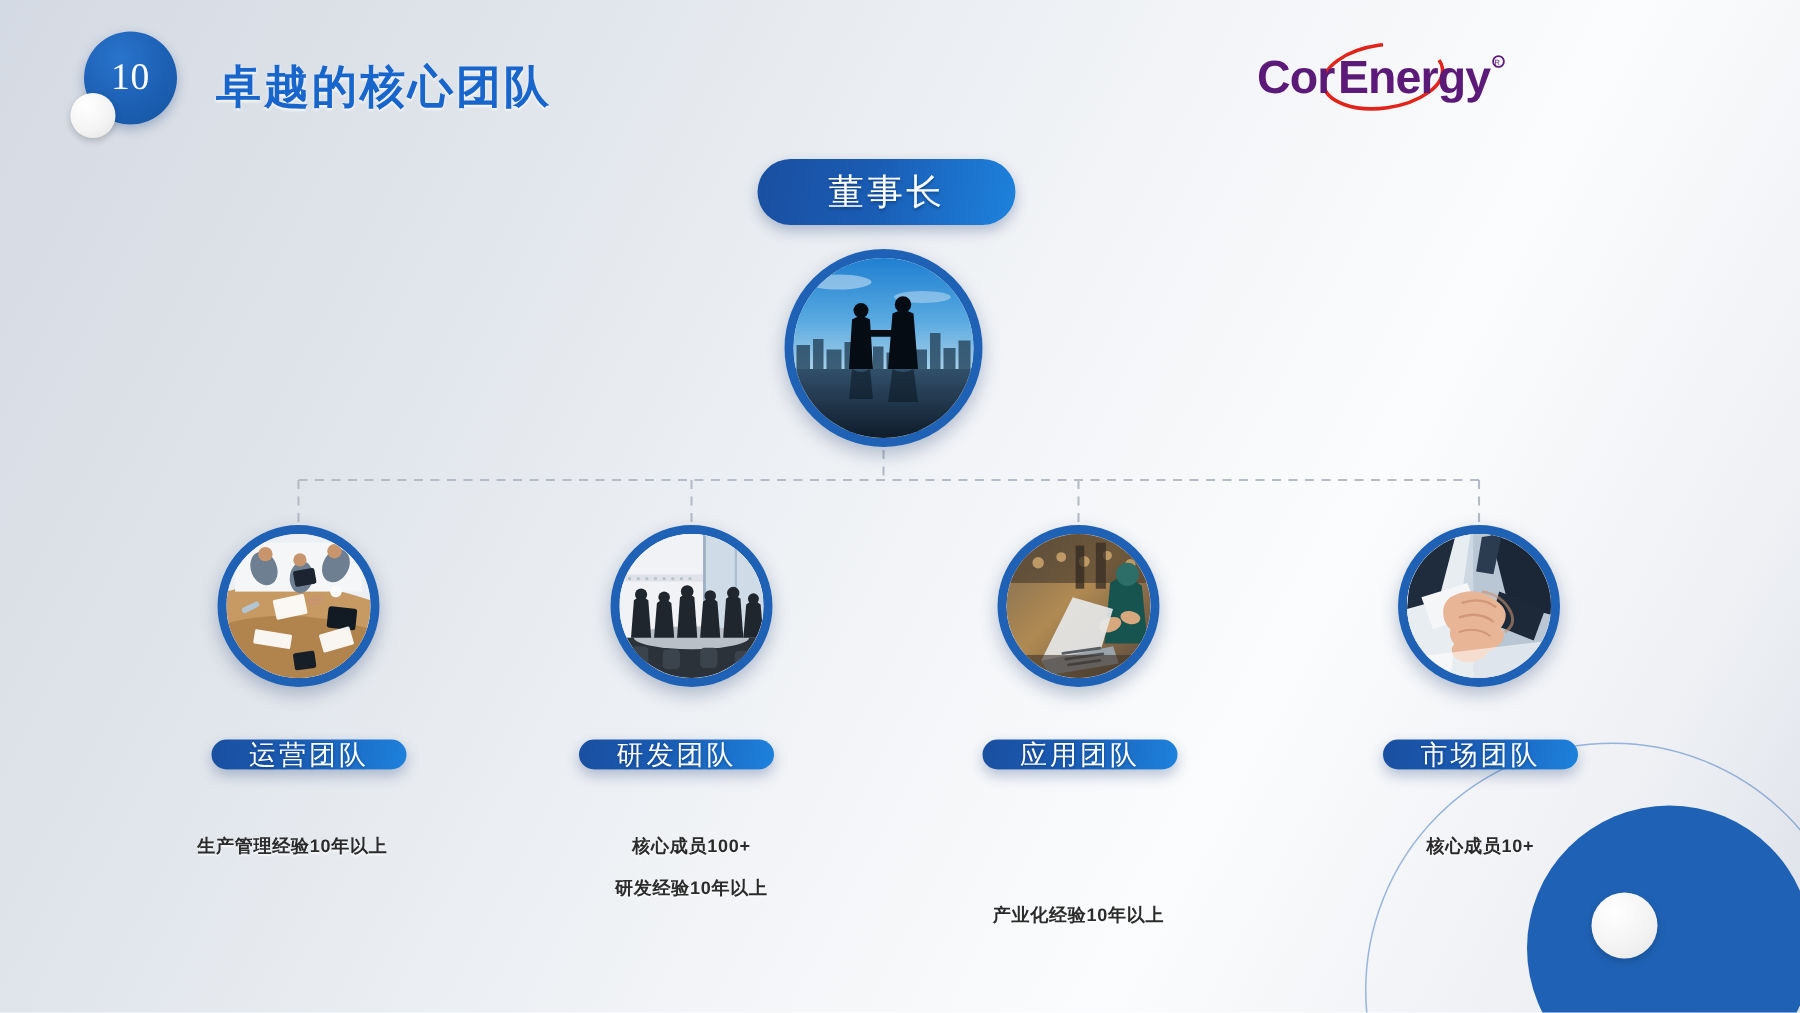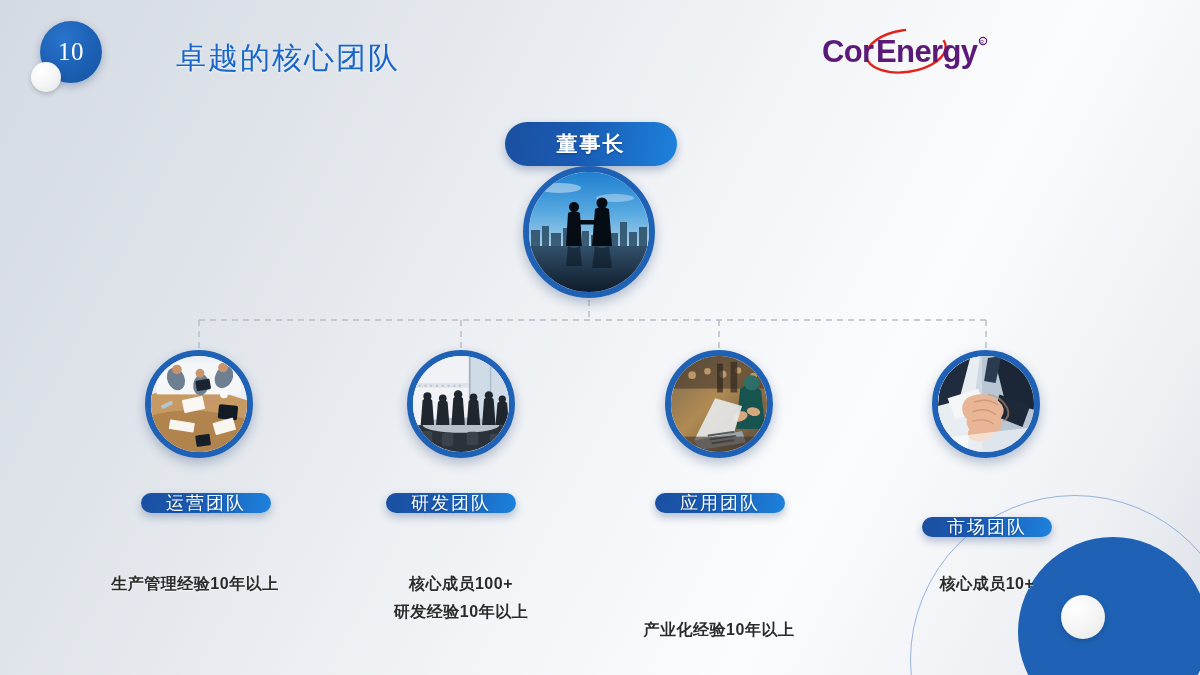--- a/index.html
+++ b/index.html
@@ -23,80 +23,79 @@
     background:#1f62b5;
   }
   .bg-dot {
     position:absolute; right:95px; bottom:36px;
     width:44px; height:44px; border-radius:50%;
     background:radial-gradient(circle at 35% 30%,#ffffff 0%,#f2f2f2 60%,#e4e4e4 100%);
     box-shadow:0 2px 6px rgba(0,0,0,.18);
   }
 
   
-  .header { position:absolute; left:0; top:0; width:1016px; height:110px; }
+  .header { position:absolute; left:16px; top:0; width:1016px; height:110px; }
   .badge {
     position:absolute; left:40px; top:21px;
     width:62px; height:62px; border-radius:50%;
     background:radial-gradient(circle at 38% 28%,#2a74cc 0%,#1e63b8 45%,#14539f 100%);
     box-shadow:0 3px 8px rgba(20,60,120,.30);
     display:flex; align-items:center; justify-content:center;
   }
   .badge-num {
     color:#fff; font-family:"Liberation Serif","DejaVu Serif",serif;
     font-size:25px; letter-spacing:.5px;
   }
   .badge-dot {
     position:absolute; left:31px; top:62px;
     width:30px; height:30px; border-radius:50%;
     background:radial-gradient(circle at 34% 30%,#ffffff 0%,#f4f4f4 55%,#e2e2e2 100%);
     box-shadow:0 2px 5px rgba(0,0,0,.20);
   }
   .page-title {
     position:absolute; left:128px; top:38px;
-    font-size:30px; font-weight:normal; color:#1866cc;
+    font-size:30px; font-weight:bold; color:#1866cc;
     letter-spacing:2px;
     text-shadow:0 1px 2px rgba(255,255,255,.8);
-    margin-left:48px;
   }
 
   
   .logo { position:absolute; right:22px; top:24px; width:176px; height:56px; }
   .logo svg { display:block; }
 
   
   .connectors { position:absolute; left:0; top:0; width:1200px; height:675px; pointer-events:none; }
 
   
   .pill {
     position:absolute;
     border-radius:30px;
     background:linear-gradient(100deg,#1a4fa0 0%,#1a5cb4 45%,#1d82dd 100%);
     box-shadow:0 4px 9px rgba(25,60,120,.30);
     display:flex; align-items:center; justify-content:center;
     color:#fff; letter-spacing:2px;
     text-shadow:0 1px 2px rgba(0,30,70,.45);
   }
-  .pill-top { left:505px; top:122px; width:172px; height:44px; font-size:21px;font-weight:bold; }
+  .pill-top { left:505px; top:106px; width:172px; height:44px; font-size:24px; }
   .pill-sub { width:130px; height:20px; font-size:18px; top:493px; }
 
   .photo {
     position:absolute; border-radius:50%;
     border:6px solid #1f62b5;
     box-shadow:0 5px 12px rgba(30,60,110,.30);
     overflow:hidden;
   }
   .photo-top  { left:523px; top:166px; width:132px; height:132px; }
   .photo-sub  { width:108px; height:108px; top:350px; }
   .photo svg, .photo .scene { width:100%; height:100%; display:block; }
 
   .caption {
-    position:absolute; top:570px;
+    position:absolute; top:550px;
     text-align:center;
-    font-size:16px; font-weight:bold; color:#2b2b2b;
+    font-size:12px; font-weight:bold; color:#2b2b2b;
     line-height:28px; letter-spacing:.5px;
     text-shadow:0 1px 1px rgba(255,255,255,.7);
     white-space:nowrap;
   }
 </style>
 </head>
 <body>
 
 <div class="bg-arc"></div>
 <div class="bg-blob"></div>
@@ -325,16 +324,16 @@
     </g>
     <g fill="#d49f80" opacity=".75">
       <path d="M38 48 q14 -5 24 3" stroke="#c98f6e" stroke-width="1.6" fill="none"></path>
       <path d="M36 58 q14 -5 24 3" stroke="#c98f6e" stroke-width="1.6" fill="none"></path>
       <path d="M36 68 q13 -4 22 3" stroke="#c98f6e" stroke-width="1.4" fill="none"></path>
     </g>
     <path d="M52 40 q14 2 20 14 q4 9 -4 14" fill="none" stroke="#c8926f" stroke-width="2" opacity=".6"></path>
     <path d="M0 86 L100 74 L100 100 L0 100 Z" fill="#ffffff" opacity=".55"></path>
   </svg>
 </div>
-<div class="pill pill-sub" style="left:922px;margin-top:24px;">市场团队</div>
+<div class="pill pill-sub" style="left:922px;">市场团队</div>
 <div class="caption" style="left:837px; width:300px;">
   <div>核心成员10+</div>
 </div>
 
 </body></html>

